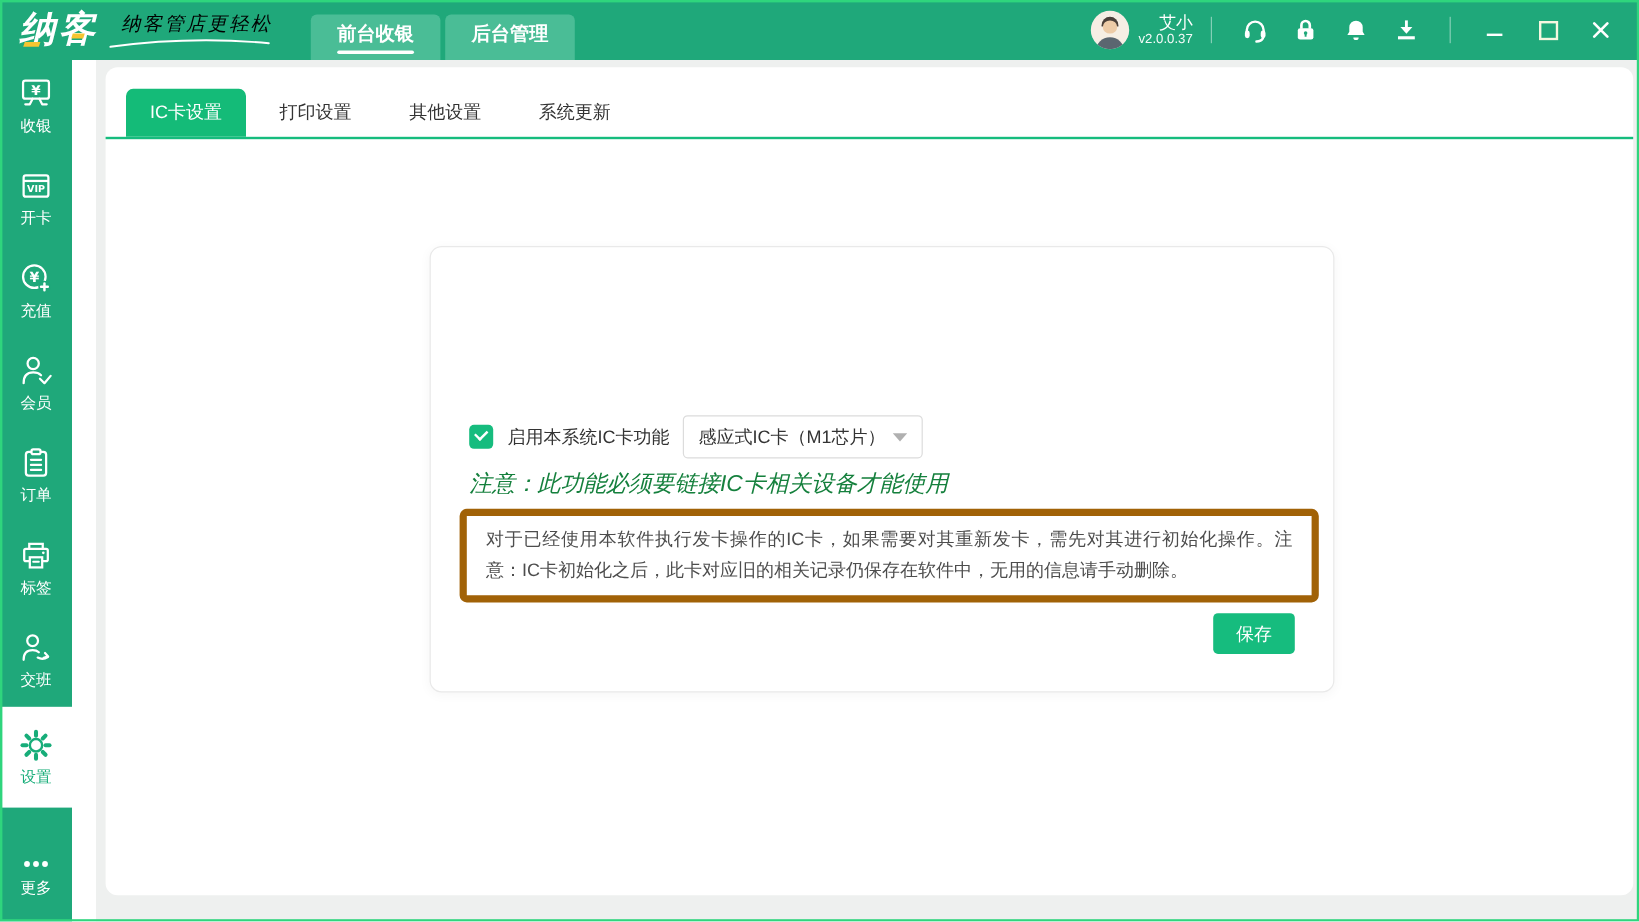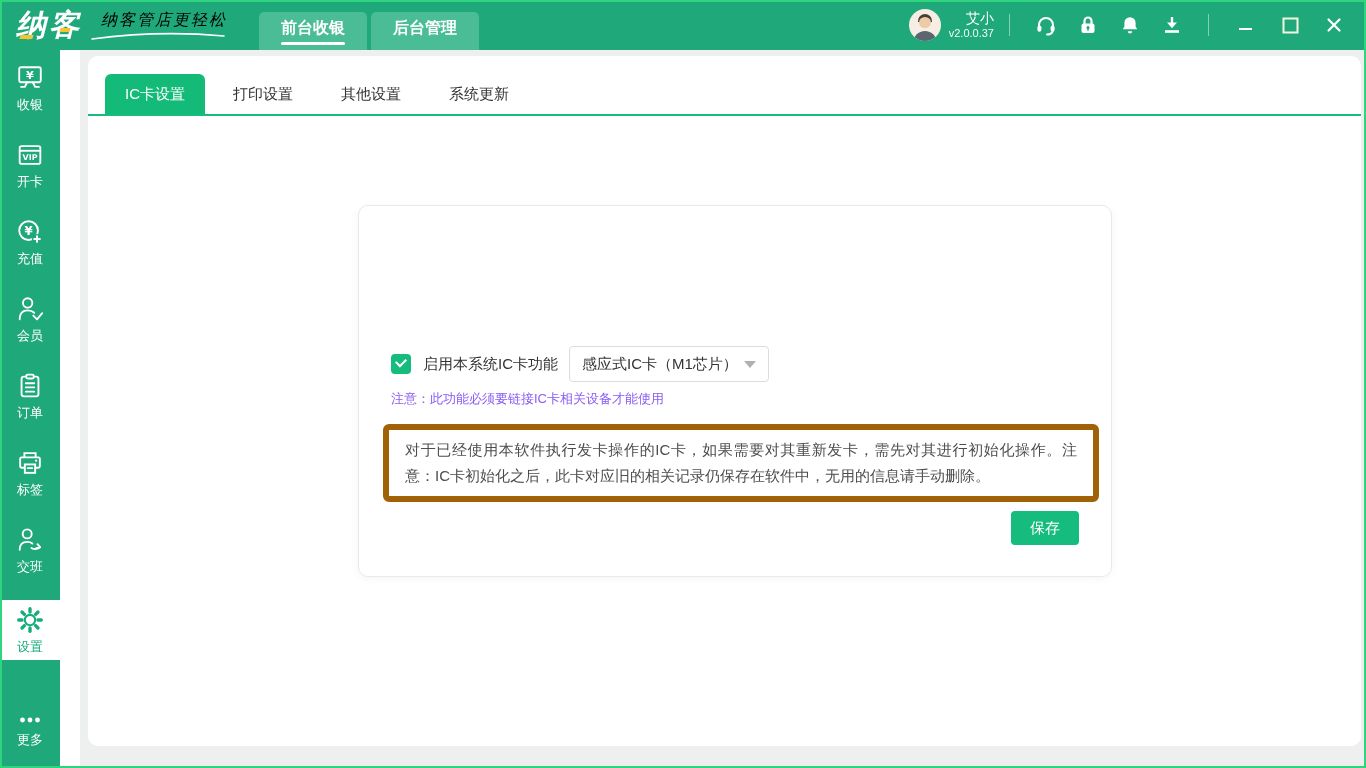--- a/index.html
+++ b/index.html
@@ -33,21 +33,21 @@
   .user-name{font-size:14px;}
   .user-ver{font-size:11px;opacity:.95;}
   .tb-divider{width:1px;height:22px;background:rgba(255,255,255,.45);margin:0 15px;}
   .tb-icon{width:42px;display:flex;justify-content:center;align-items:center;cursor:pointer;}
   .win-btn{width:44px;display:flex;justify-content:center;align-items:center;cursor:pointer;}
 
   
   .sidebar{position:absolute;left:0;top:50px;bottom:0;width:60px;background:#1FA87A;display:flex;flex-direction:column;z-index:5;}
   .side-item{height:77px;display:flex;flex-direction:column;align-items:center;justify-content:center;gap:3px;color:#fff;cursor:pointer;flex:none;}
   .side-item .slbl{font-size:13px;}
-  .side-item.active{background:#fff;color:#17AD79;height:60px;margin-top:11px;}
+  .side-item.active{background:#fff;color:#17AD79;height:84px;}
   .side-item.more{margin-top:auto;height:68px;margin-bottom:4px;}
 
   
   .main{position:absolute;left:60px;top:50px;right:0;bottom:0;background:#EEF0EF;margin-left:20px;}
   .panel{position:absolute;left:8px;top:6px;right:5px;bottom:22px;background:#fff;border-radius:10px;}
   .tabs{display:flex;align-items:flex-end;padding:18px 0 0 17px;border-bottom:2px solid #16BC7E;}
   .tab{height:40px;line-height:40px;padding:0 20px;font-size:15px;color:#333;cursor:pointer;white-space:nowrap;margin-right:8px;}
   .tab.active{background:#14BB78;color:#fff;border-radius:6px 6px 0 0;}
 
   
@@ -56,21 +56,21 @@
   .info-box{position:absolute;left:40px;right:32px;top:30px;background:#2EBF88;color:#fff;border-radius:6px;
     padding:8px 18px;font-size:15px;line-height:27px;text-align:justify;}
   .enable-row{position:absolute;left:32px;top:140px;height:36px;display:flex;align-items:center;}
   .checkbox{width:20px;height:20px;background:#16BC7E;border-radius:4px;position:relative;flex:none;cursor:pointer;}
   .checkbox::after{content:'';position:absolute;left:5px;top:4px;width:8px;height:5px;
     border-left:2px solid #fff;border-bottom:2px solid #fff;transform:rotate(-45deg);}
   .enable-label{margin-left:12px;font-size:15px;color:#333;}
   .dropdown{margin-left:11px;width:200px;height:36px;box-sizing:border-box;border:1px solid #DCDCDC;border-radius:4px;
     display:flex;align-items:center;justify-content:space-between;padding:0 12px;font-size:15px;color:#333;cursor:pointer;background:#fff;}
   .caret{width:0;height:0;border-left:6px solid transparent;border-right:6px solid transparent;border-top:7px solid #B0B0B0;}
-  .note{position:absolute;left:32px;top:184px;color:#8b5cf6;font-size:13px;}
+  .note{position:absolute;left:32px;top:184px;color:#15803d;font-size:19px;font-style:italic;}
   .desc-box{position:absolute;left:24px;right:12px;top:218px;box-sizing:border-box;border:6px solid #a16207;border-radius:6px;
     padding:7px 16px;font-size:15px;color:#4D4D4D;line-height:26px;text-align:justify;}
   .save-btn{position:absolute;right:32px;top:305px;width:68px;height:34px;background:#16BC7E;color:#fff;
     font-size:15px;border:none;border-radius:4px;cursor:pointer;font-family:inherit;}
 
   svg{display:block;}
 </style>
 </head>
 <body>
 

